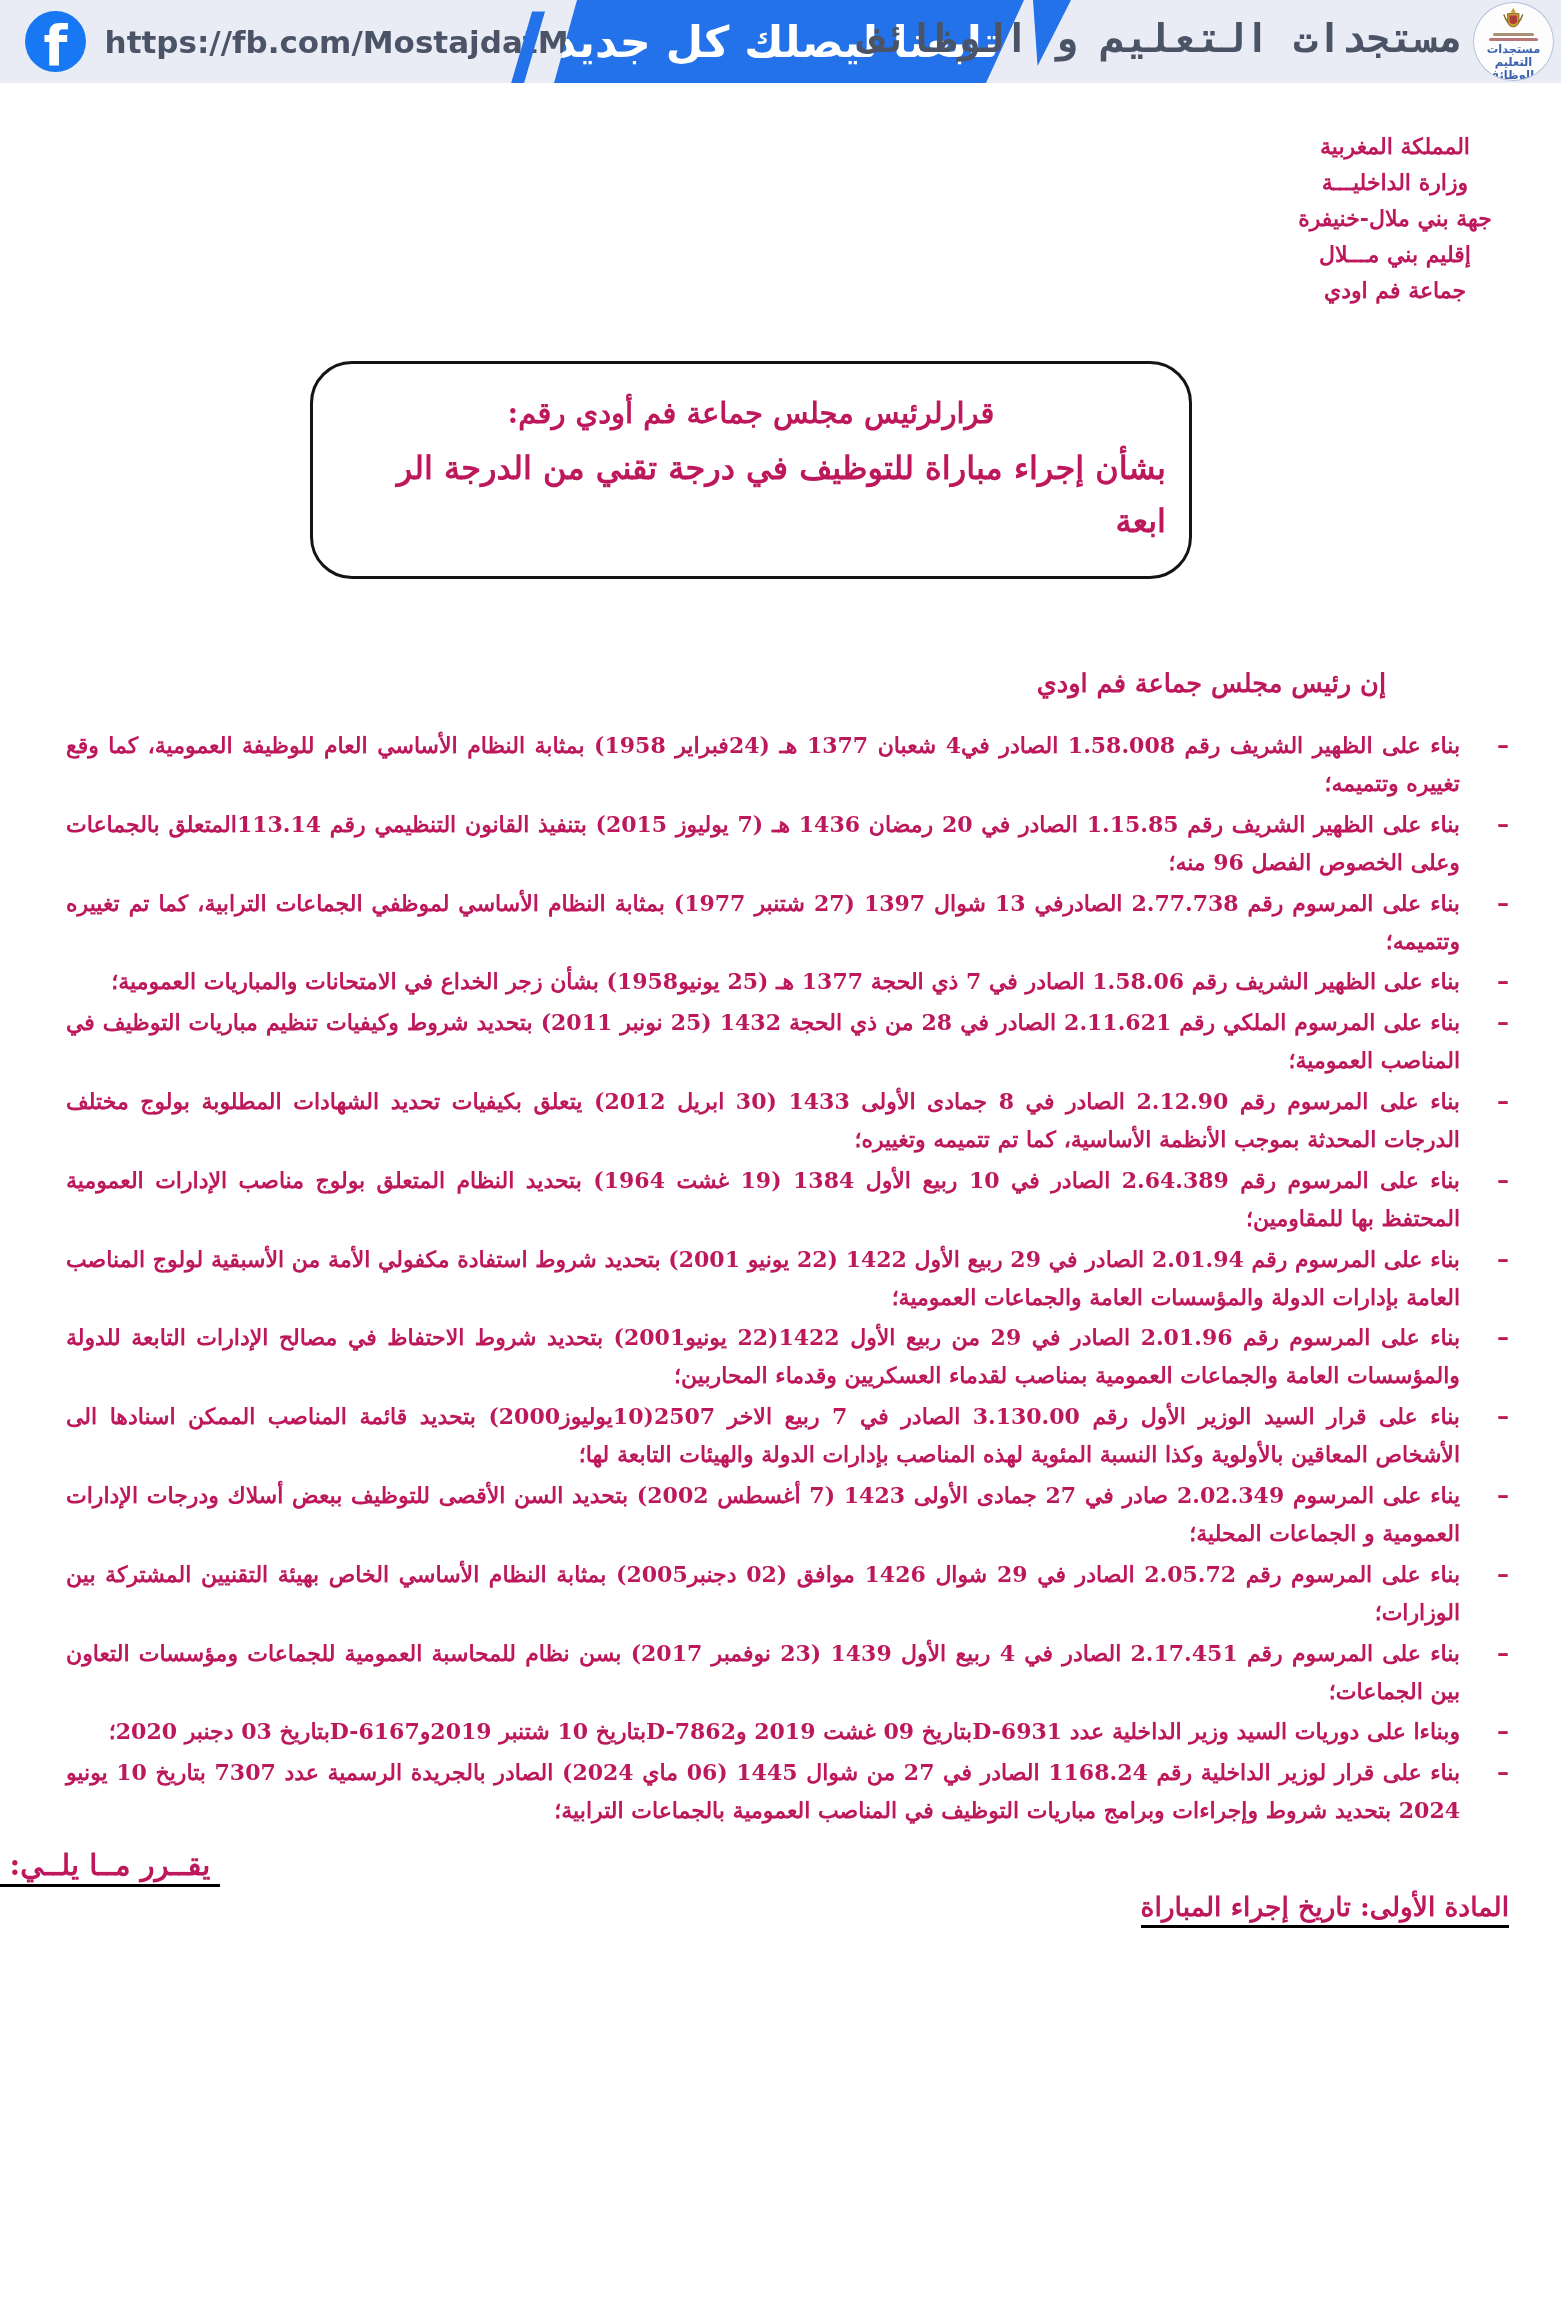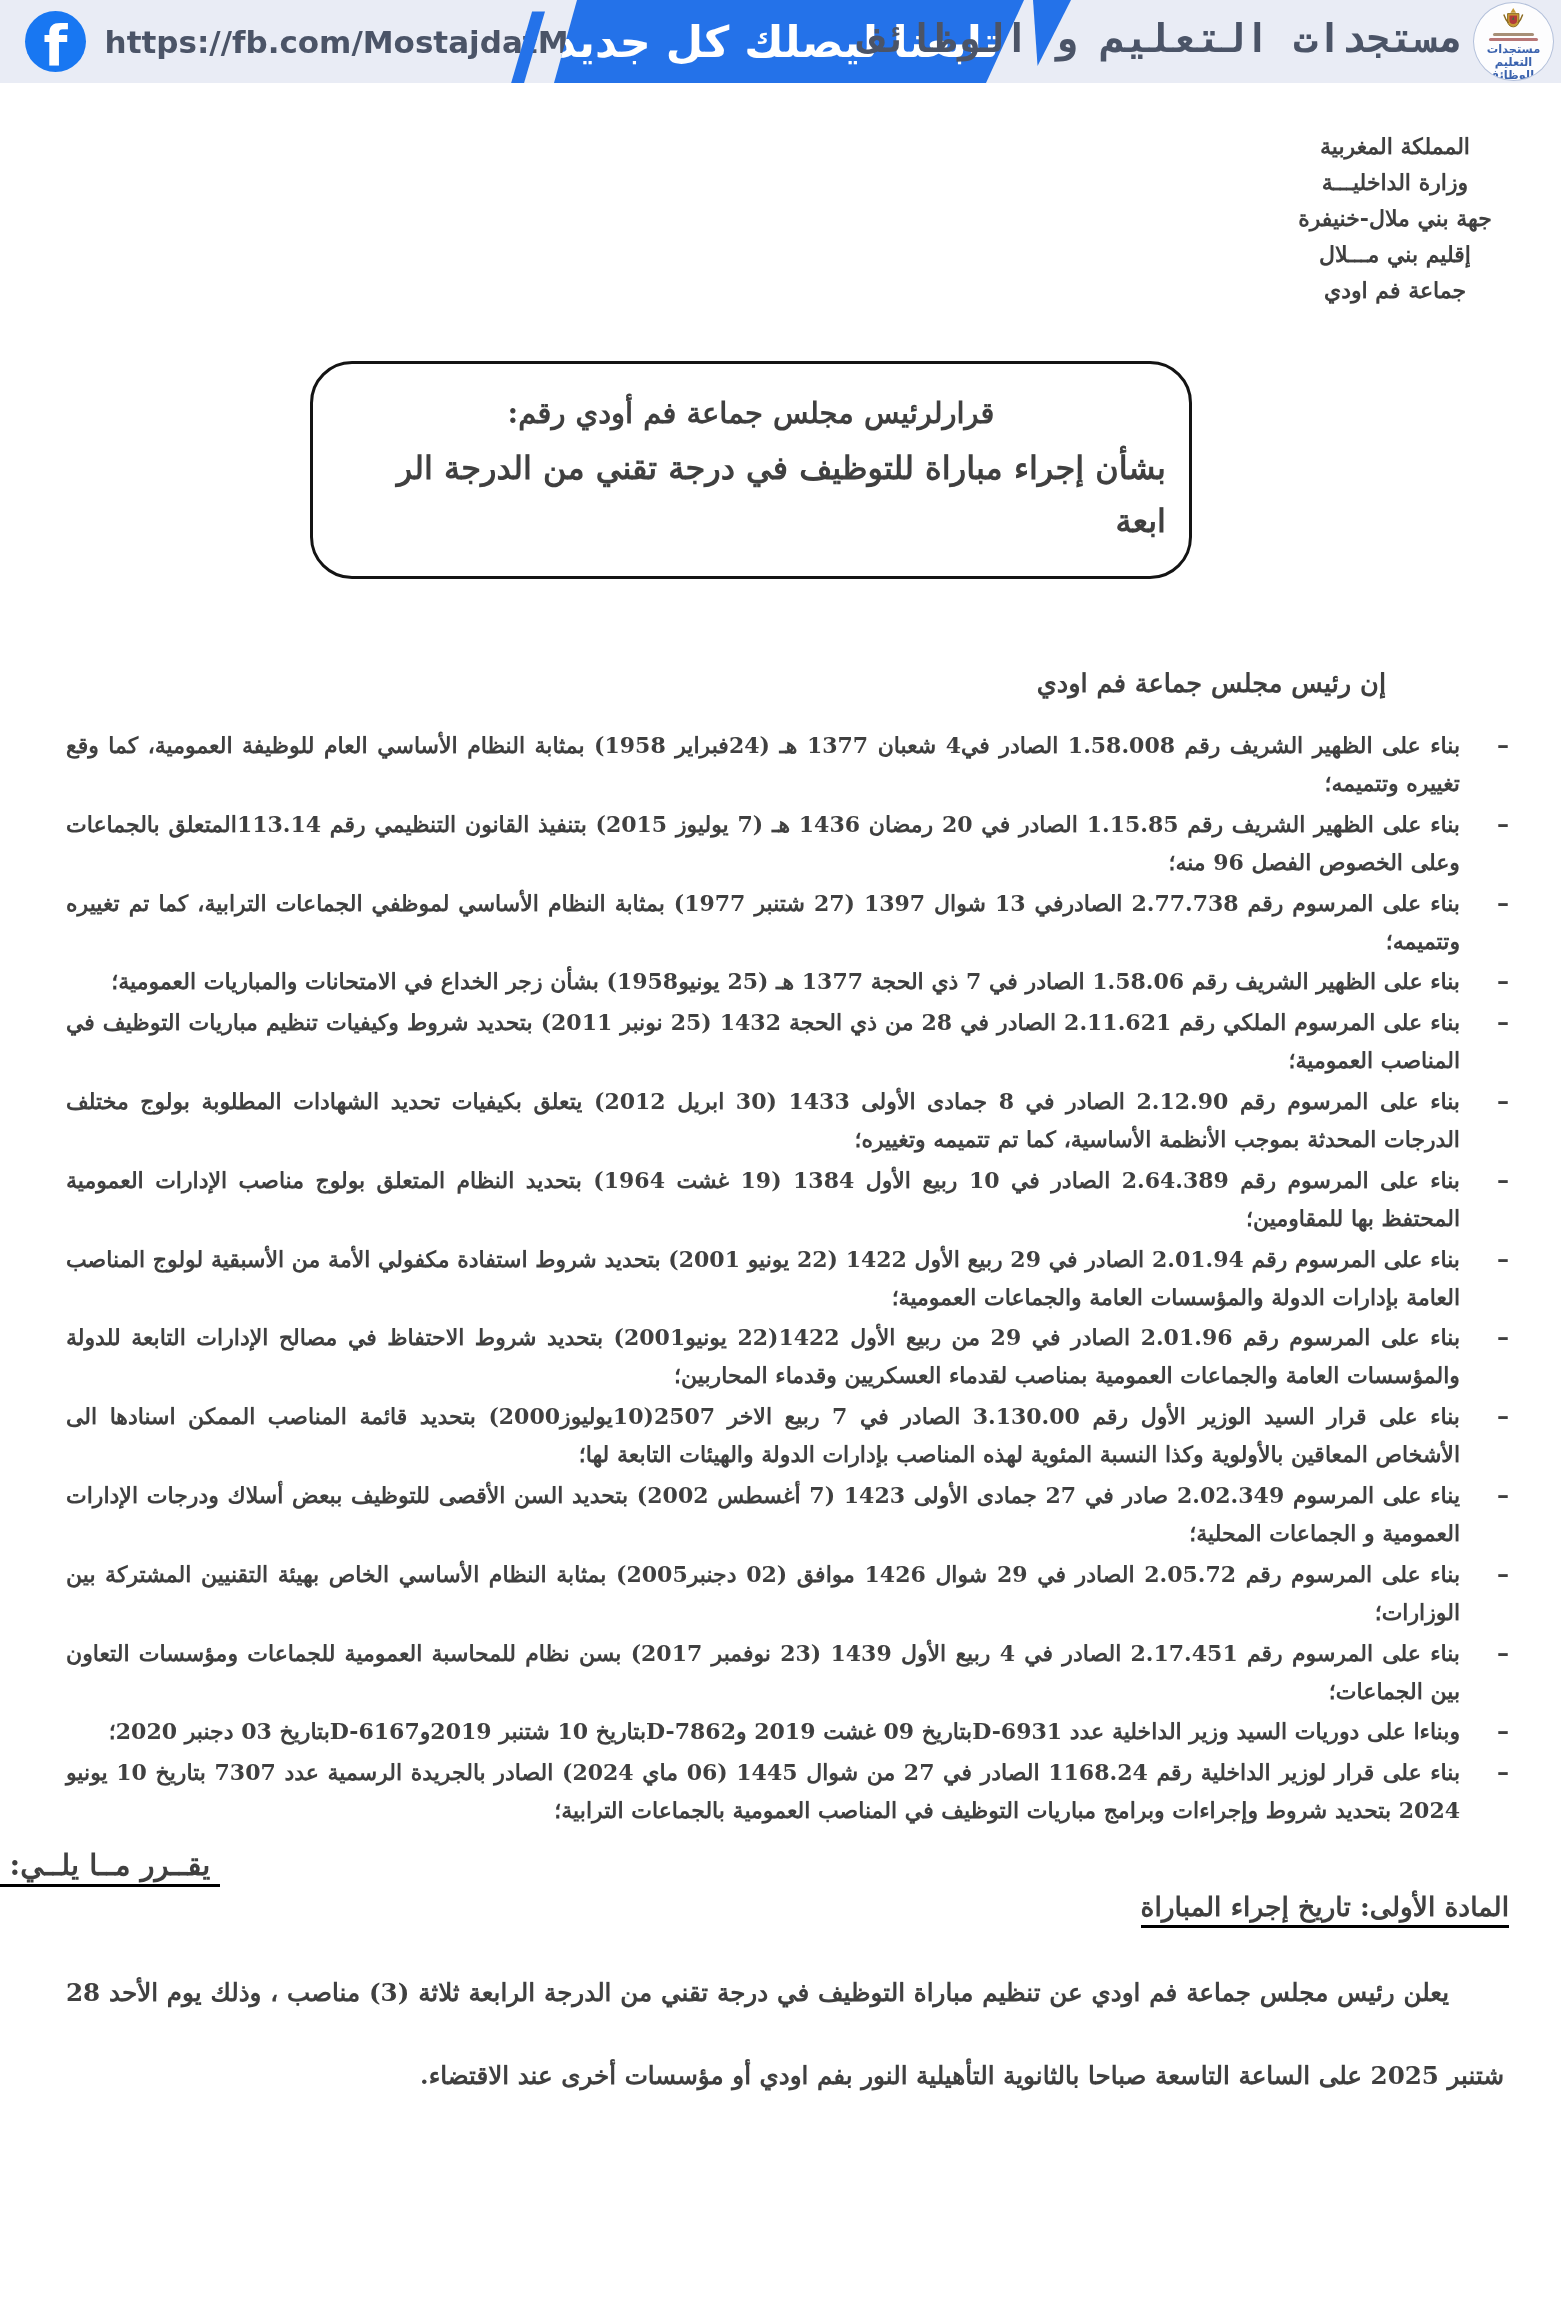--- a/index.html
+++ b/index.html
@@ -30,21 +30,21 @@
 
   .logo{position:absolute;left:1473px;top:1.9px;width:81px;height:79px;background:#fdfdfe;
         border:1.9px solid #b3c0da;border-radius:50%;box-sizing:border-box;overflow:hidden;text-align:center;}
   .logo svg{display:block;margin:3.8px auto 0 auto;}
   .logo-bar{height:2.8px;background:#8a6a4a;margin:1.9px 19px 0 19px;border-radius:1.9px;opacity:.75;}
   .logo-bar.b2{background:#a04848;margin:1.9px 15px 0 15px;}
   .logo-text{margin-top:1.9px;font-family:"DejaVu Sans",sans-serif;font-weight:bold;
              font-size:11.4px;line-height:13.2px;color:#3a62ae;direction:rtl;}
 
   
-  .doc{direction:rtl;color:#404040;}
+  .doc{direction:rtl;color:#be185d;}
   .letterhead{width:256px;margin:45px 38px 0 auto;text-align:center;}
   .lh-line{font-weight:bold;font-size:22px;line-height:36px;white-space:nowrap;}
 
   .title-box{box-sizing:border-box;width:882px;margin:53px 369px 16px auto;border:3.8px solid #141414;
              border-radius:42px;padding:21px 23px 28px 23px;text-align:center;font-weight:bold;}
   .tb1{font-size:29px;line-height:57px;}
   .tb2{font-size:32px;line-height:53px;text-align:right;}
 
   .intro{margin:89px 175px 0 0;text-align:right;font-weight:bold;font-size:25.6px;}
 
@@ -179,17 +179,16 @@
       </div>
 
     <div class="decide-wrap">
       <span class="decide">يقــرر مــا يلــي:</span>
     </div>
 
     <div class="article-head-wrap">
       <span class="article-head">المادة الأولى: تاريخ إجراء المباراة</span>
     </div>
 
-    <p class="article-body">يعلن رئيس مجلس جماعة فم اودي عن تنظيم مباراة التوظيف في درجة تقني من الدرجة الرابعة  ثلاثة (3) مناصب ، وذلك يوم الأحد 28 شتنبر 2025 على الساعة التاسعة صباحا بالثانوية التأهيلية النور بفم اودي أو مؤسسات أخرى عند الاقتضاء.</p>
 
   </main>
 </div>
 
 
 </body></html>

